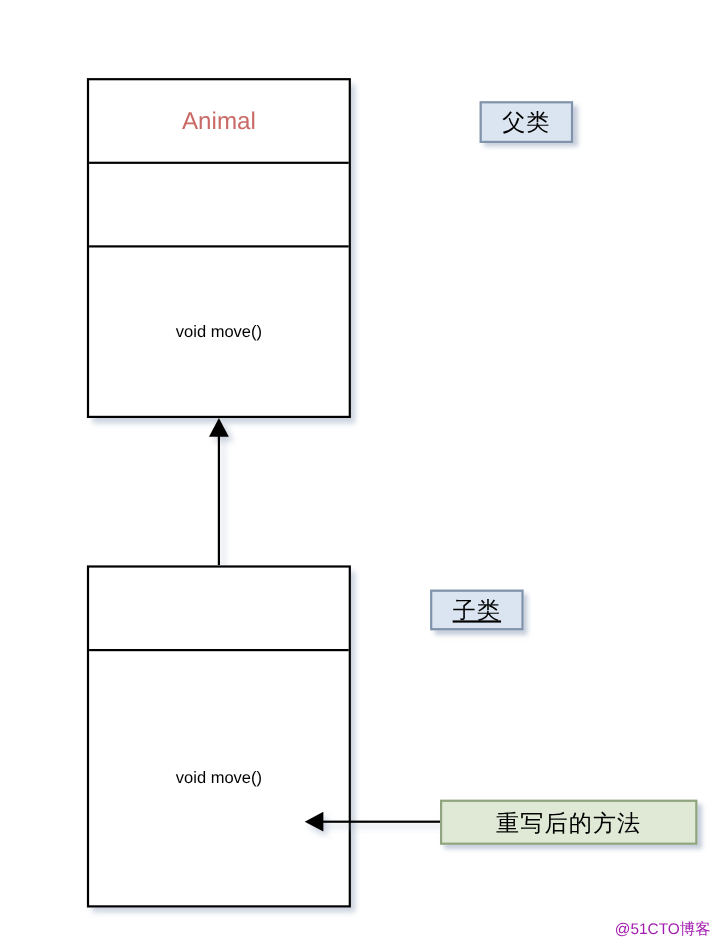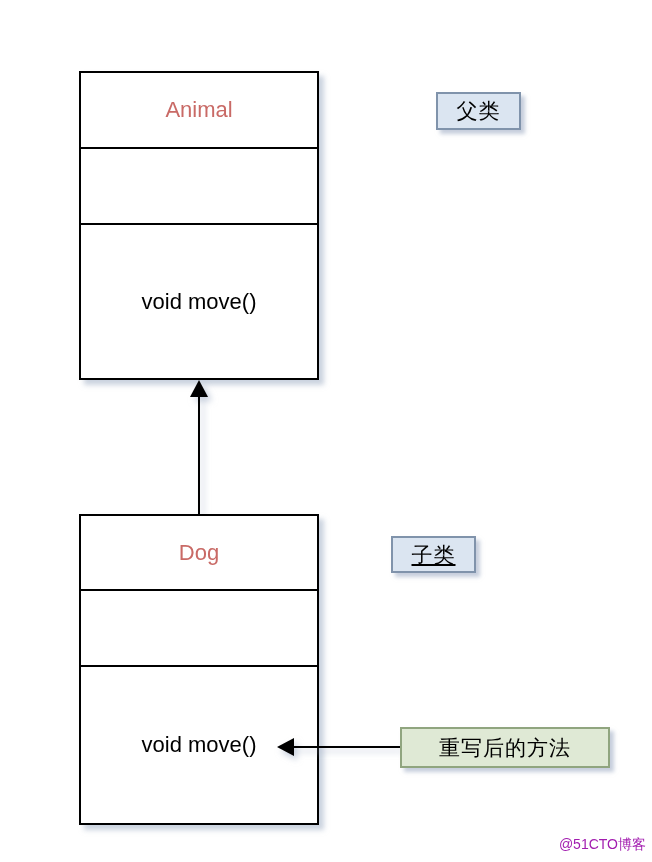--- a/index.html
+++ b/index.html
@@ -37,21 +37,21 @@
     border-bottom: 2px solid #000000;
     color: #c96a66;
     font-size: 22px;
   }
   .class-box .attrs {
     border-bottom: 2px solid #000000;
   }
   .class-box .methods {
     flex: 1;
     color: #000000;
-    font-size: 22px;
+    font-size: 15px;
   }
 
   #animal-box { left: 79px; top: 71px; width: 240px; height: 309px; }
   #animal-box .title  { height: 76px; }
   #animal-box .attrs  { height: 76px; }
 
   #dog-box { left: 79px; top: 514px; width: 240px; height: 311px; }
   #dog-box .title  { height: 75px; }
   #dog-box .attrs  { height: 76px; }
 
@@ -72,21 +72,21 @@
     box-shadow: 4px 4px 4px rgba(160, 174, 197, 0.6);
   }
   #parent-label { left: 392px; top: 92px;  width: 85px; height: 38px; margin-left: 44px; }
   #child-label  { left: 391px; top: 536px; width: 85px; height: 37px; text-decoration: underline; }
 
   .green-label {
     background: #dfe9d5;
     border: 2px solid #90a57f;
     box-shadow: 4px 4px 4px rgba(160, 174, 197, 0.6);
   }
-  #override-label { left: 400px; top: 727px; width: 210px; height: 41px; }
+  #override-label { left: 400px; top: 727px; width: 234px; height: 41px; }
 
   
   #inheritance-arrow {
     position: absolute;
     left: 190px;
     top: 380px;
     width: 18px;
     height: 134px;
     filter: drop-shadow(4px 4px 3px rgba(160, 174, 197, 0.6));
   }
@@ -158,21 +158,20 @@
   </div>
 
   <div class="note-label blue-label" id="parent-label">父类</div>
 
   <div id="inheritance-arrow">
     <div class="head"></div>
     <div class="shaft"></div>
   </div>
 
   <div class="class-box" id="dog-box">
-    <div class="compartment title">Dog</div>
     <div class="compartment attrs"></div>
     <div class="compartment methods">void move()</div>
   </div>
 
   <div class="note-label blue-label" id="child-label">子类</div>
 
   <div id="pointer-arrow">
     <div class="head"></div>
     <div class="shaft"></div>
   </div>

